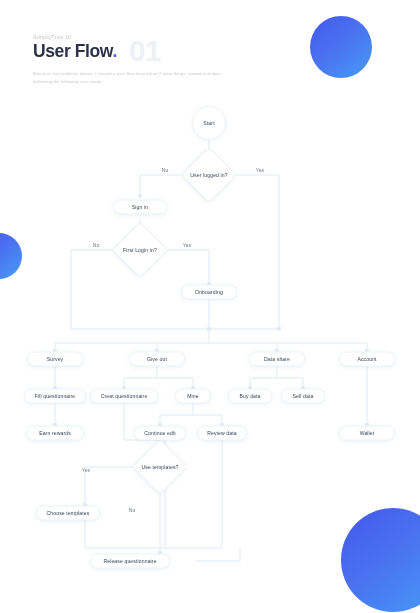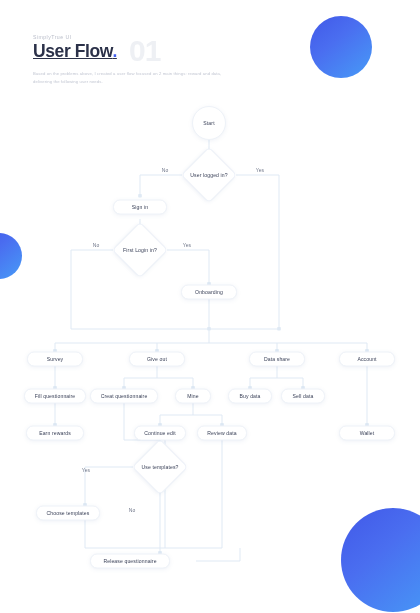--- a/index.html
+++ b/index.html
@@ -18,21 +18,21 @@
   .blob-left{width:46px;height:46px;left:-24px;top:233px;}
   .blob-br{width:104px;height:104px;left:341px;top:508px;}
 
   
   .header{position:absolute;left:33px;top:34px;width:260px;}
   .eyebrow{font-size:5.2px;letter-spacing:.45px;color:#b9bdc9;margin:0 0 2px 0;}
   .title-wrap{position:relative;height:22px;}
   .watermark{position:absolute;left:96px;top:-6px;font-size:30px;font-weight:700;
              color:#eef0f4;letter-spacing:-1px;line-height:1;user-select:none;}
   .title{position:relative;margin:0;font-size:17.5px;font-weight:700;
-         letter-spacing:-.4px;line-height:1.1;color:#2b3149;text-decoration:underline;}
+         letter-spacing:-.4px;line-height:1.1;color:#2b3149;}
   .title .dot{color:#4461ee;}
   .subtitle{margin:6px 0 0 0;font-size:4.2px;line-height:1.85;color:#c2c6d2;
             letter-spacing:.12px;max-width:200px;}
 
   
   .flow{position:absolute;left:0;top:0;width:420px;height:613px;}
   .edges{position:absolute;left:0;top:0;width:420px;height:613px;}
 
   .node{position:absolute;transform:translate(-50%,-50%);
         display:flex;align-items:center;justify-content:center;text-align:center;

